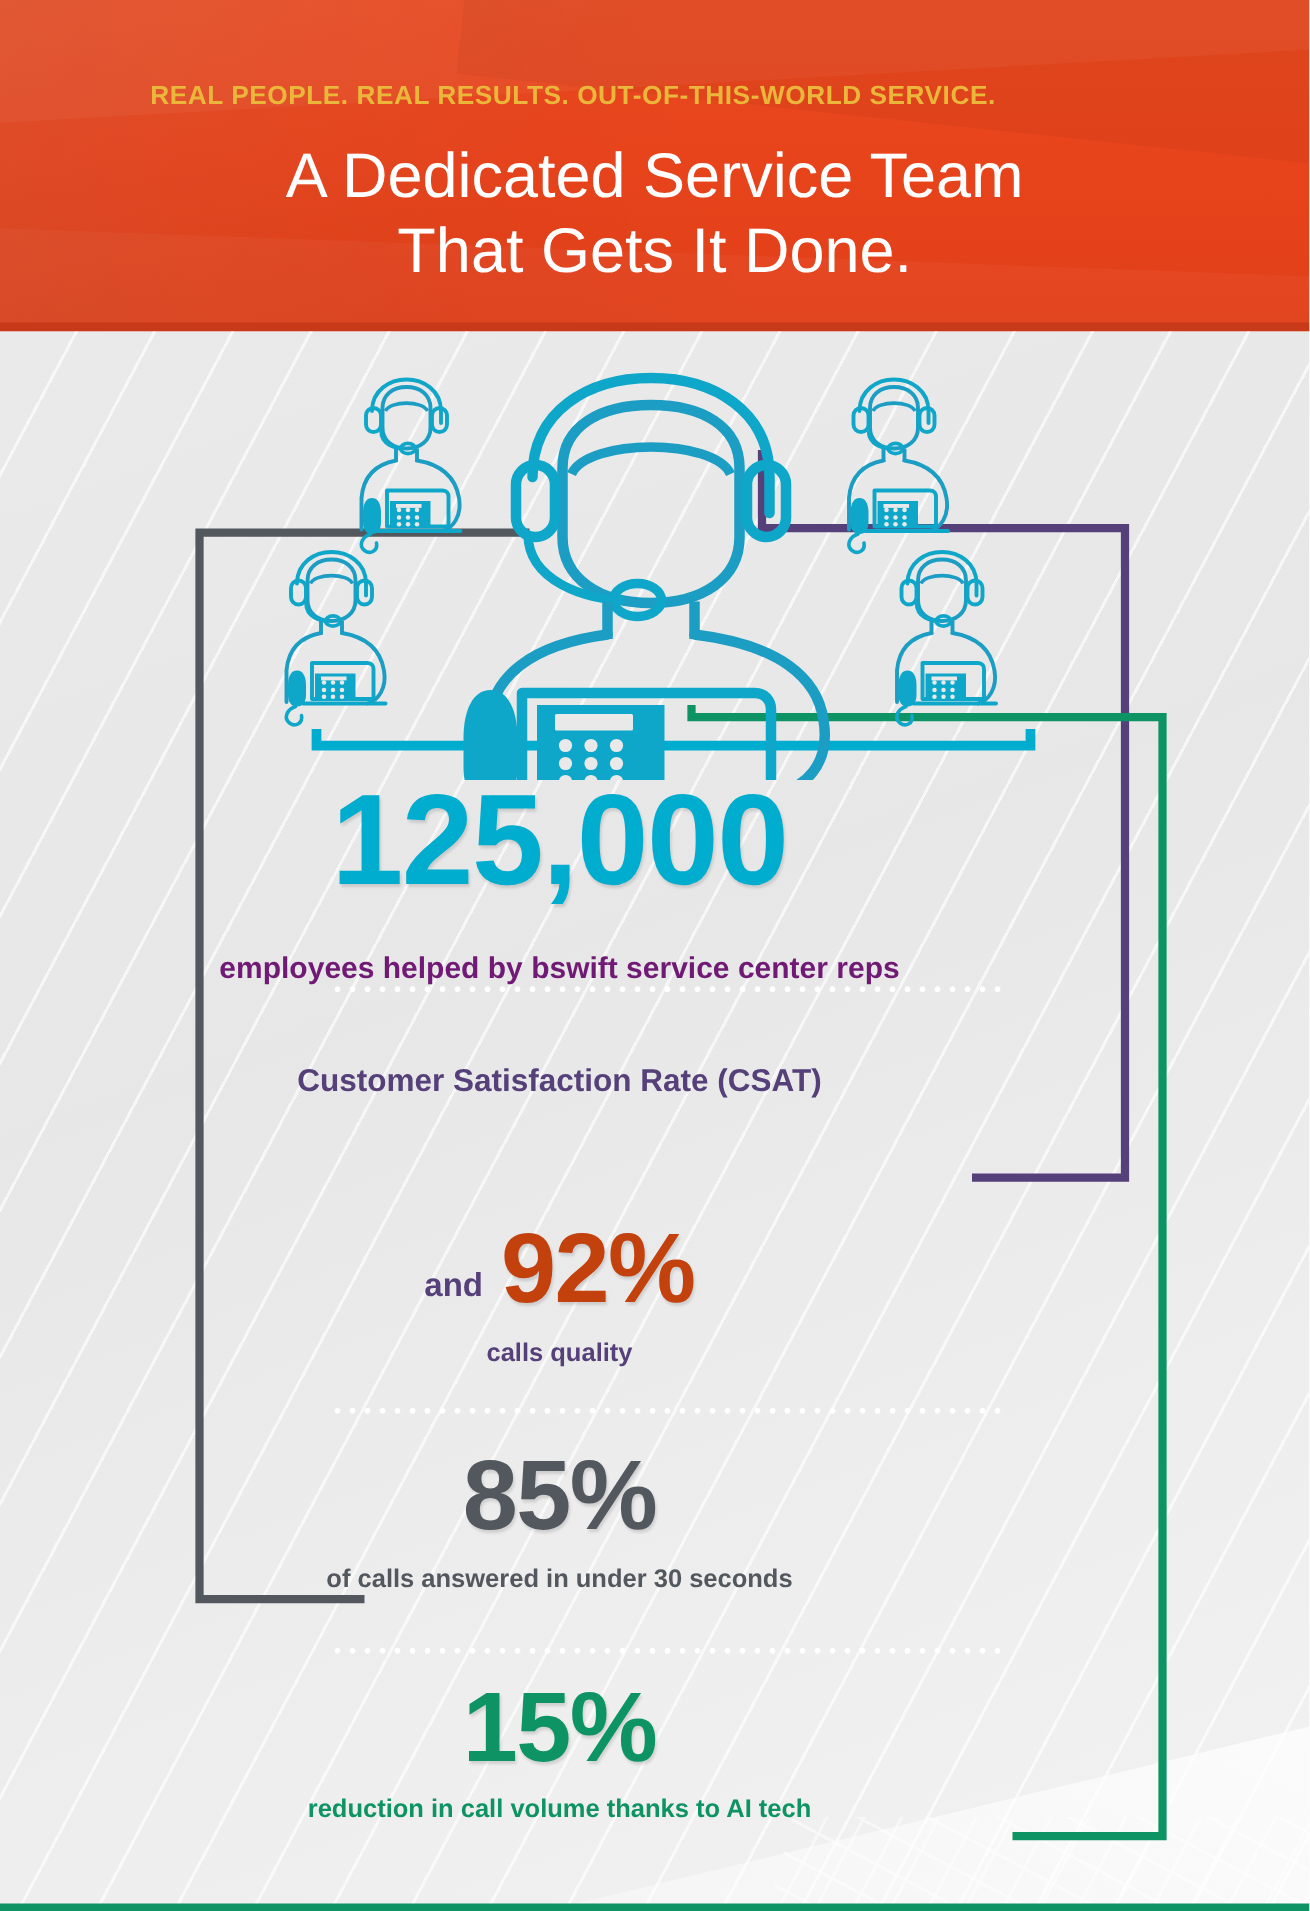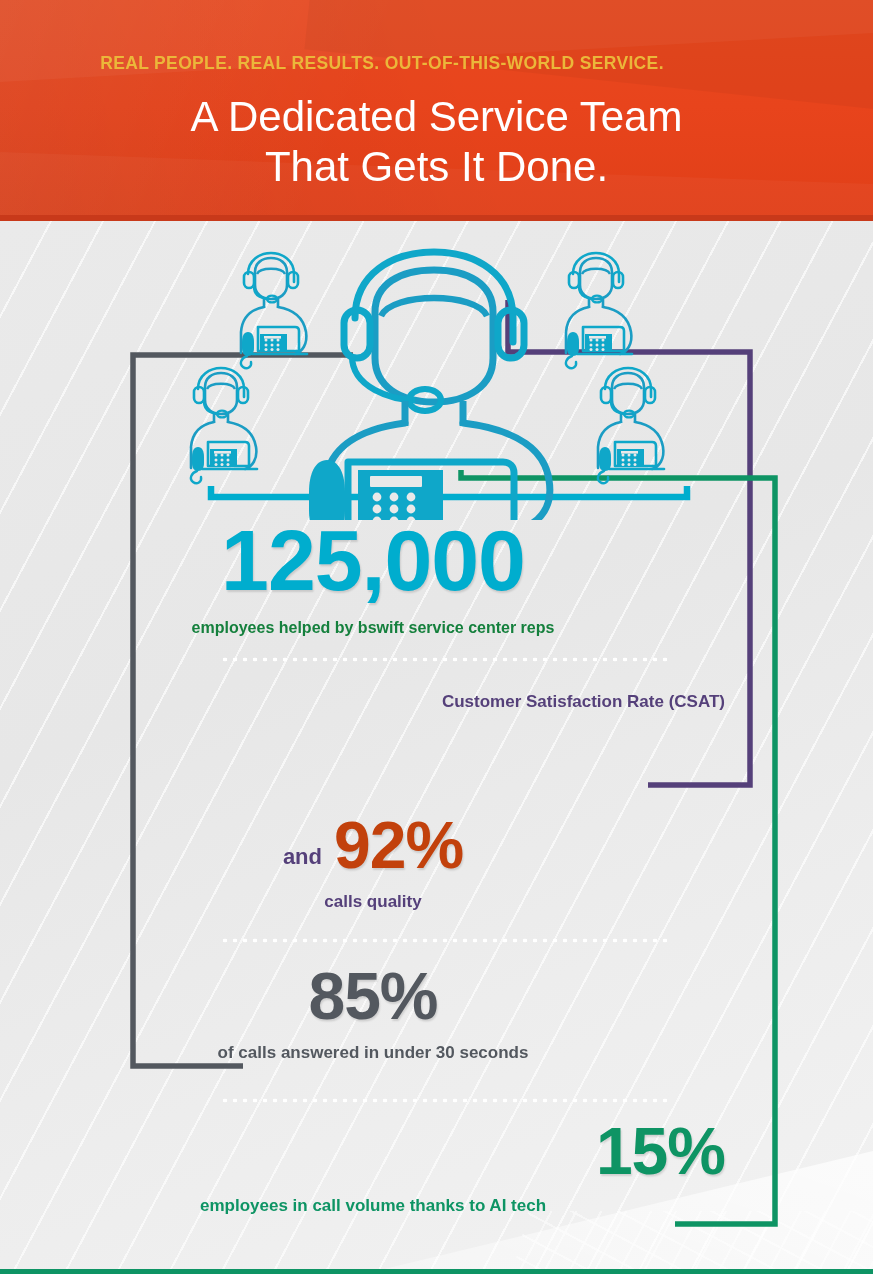--- a/index.html
+++ b/index.html
@@ -94,40 +94,40 @@
   
   .stat-block { position:absolute; width:725px; text-align:center;padding-left:21px; }
   .stat-number {
     font-weight:bold; line-height:1; letter-spacing:-1px;
     text-shadow:1px 2px 2px rgba(0,0,0,0.13);
   }
   .stat-label { font-weight:bold; }
 
   #stat-1 { top:517px; }
   #stat-1 .stat-number { font-size:86px; color:#00ADCE; }
-  #stat-1 .stat-label { font-size:16px; color:#15803d; margin-top:16px; }
+  #stat-1 .stat-label { font-size:20px; color:#701a75; margin-top:32px; }
 
   #stat-2 { top:678px; }
   #stat-2 .stat-number { font-size:66px; color:#55407A; }
-  #stat-2 .stat-label { font-size:17px; color:#55407A; margin-top:14px;text-align:right; }
+  #stat-2 .stat-label { font-size:21px; color:#55407A; margin-top:31px; }
 
   #stat-3 { top:812px; }
   #stat-3 .stat-inline {
     display:flex; align-items:baseline; justify-content:center; gap:12px;
   }
   #stat-3 .stat-prefix { font-size:22px; font-weight:bold; color:#55407A; position:relative; top:-4px; }
   #stat-3 .stat-number { font-size:66px; color:#c2410c; }
   #stat-3 .stat-label { font-size:17px; color:#55407A; margin-top:14px; }
 
   #stat-4 { top:963px; }
   #stat-4 .stat-number { font-size:66px; color:#53585F; }
   #stat-4 .stat-label { font-size:17px; color:#53585F; margin-top:14px; }
 
   #stat-5 { top:1118px; }
-  #stat-5 .stat-number { font-size:66px; color:#0E9464;text-align:right; }
+  #stat-5 .stat-number { font-size:66px; color:#0E9464; }
   #stat-5 .stat-label { font-size:17px; color:#0E9464; margin-top:12px; }
 
   
   .divider {
     position:absolute; height:5px;
     background-image:radial-gradient(circle, #FFFFFF 1.9px, rgba(255,255,255,0) 2.1px);
     background-size:10px 5px;
     background-repeat:repeat-x;
   }
   #divider-1 { left:220px; top:657px; width:452px; }
@@ -294,16 +294,16 @@
     <div class="stat-label">calls quality</div>
   </div>
 
   <div class="stat-block" id="stat-4">
     <div class="stat-number">85%</div>
     <div class="stat-label">of calls answered in under 30 seconds</div>
   </div>
 
   <div class="stat-block" id="stat-5">
     <div class="stat-number">15%</div>
-    <div class="stat-label">employees in call volume thanks to AI tech</div>
+    <div class="stat-label">reduction in call volume thanks to AI tech</div>
   </div>
 
 </div>
 
 </body></html>

